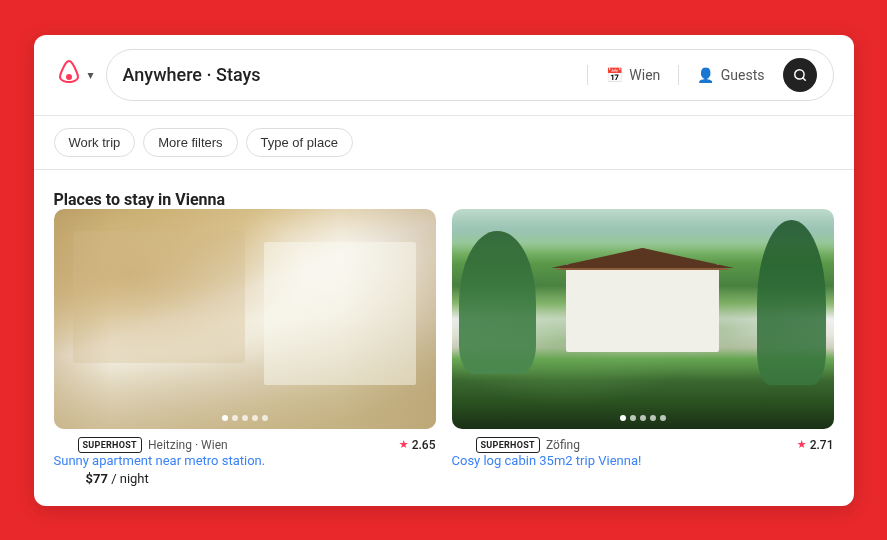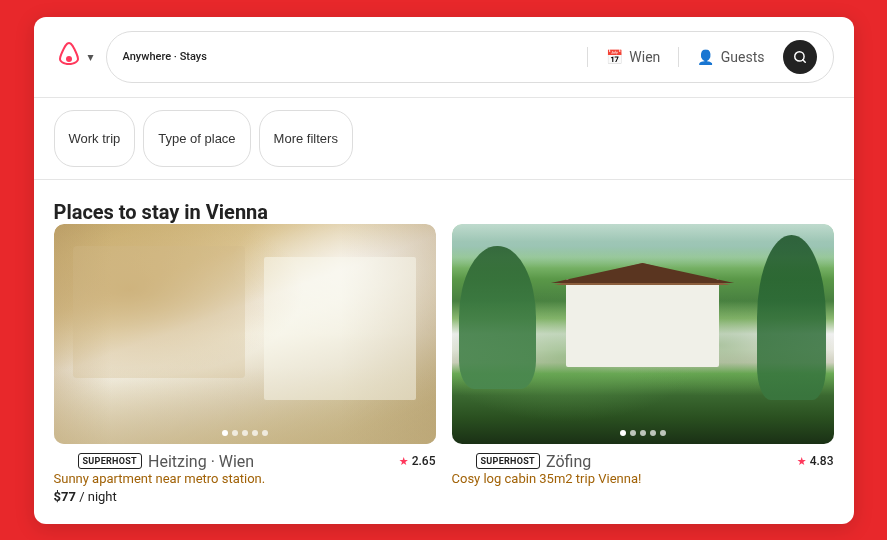--- a/index.html
+++ b/index.html
@@ -45,21 +45,21 @@
       flex: 1;
       display: flex;
       align-items: center;
       border: 1px solid #ddd;
       border-radius: 40px;
       padding: 8px 16px;
       gap: 10px;
     }
     .search-text {
       flex: 1;
-      font-size: 11px;
+      font-size: 18px;
       color: #222;
       font-weight: 500;
     }
     .search-divider {
       width: 1px;
       height: 20px;
       background: #ddd;
     }
     .search-dates, .search-guests {
       display: flex;
@@ -89,33 +89,33 @@
     
     .filters {
       display: flex;
       gap: 8px;
       padding: 12px 20px;
       border-bottom: 1px solid #e5e5e5;
     }
     .filter-pill {
       border: 1px solid #ddd;
       border-radius: 20px;
-      padding: 20px 14px;
+      padding: 6px 14px;
       font-size: 13px;
       color: #333;
       cursor: pointer;
       background: #fff;
       white-space: nowrap;
     }
     
     .main {
       padding: 20px 20px 16px;
     }
     .page-title {
-      font-size: 20px;
+      font-size: 16px;
       font-weight: 700;
       color: #222;
       margin-bottom: 0;
     }
     .listings-grid {
       display: grid;
       grid-template-columns: 1fr 1fr;
       gap: 16px;
     }
     .listing-card {
@@ -202,46 +202,47 @@
     .superhost-badge {
       border: 1px solid #222;
       border-radius: 3px;
       font-size: 9px;
       font-weight: 700;
       padding: 2px 4px;
       color: #222;
       letter-spacing: 0.3px;
     }
     .listing-location {
-      font-size: 16px;
+      font-size: 12px;
       color: #555;
     }
     .listing-rating {
       display: flex;
       align-items: center;
       gap: 3px;
       font-size: 12px;
       color: #222;
       font-weight: 500;
     }
     .star-icon {
       color: #FF385C;
       font-size: 11px;
     }
     .listing-name {
       font-size: 13px;
-      color: #a16207;
+      color: #3b82f6;
       margin-bottom: 3px;
       white-space: nowrap;
       overflow: hidden;
       text-overflow: ellipsis;
     }
     .listing-price {
       font-size: 13px;
       color: #222;
+      margin-left: 32px;
     }
     .listing-price strong {
       font-weight: 700;
     }
   </style>
 </head>
 <body>
 
 <div class="window">
 
@@ -275,24 +276,24 @@
         </svg>
       </button>
     </div>
   </div>
 
   <div class="filters">
     <button class="filter-pill">
       <span>Work trip</span>
     </button>
     <button class="filter-pill">
-      <span>Type of place</span>
+      <span>More filters</span>
     </button>
     <button class="filter-pill">
-      <span>More filters</span>
+      <span>Type of place</span>
     </button>
   </div>
 
   <div class="main">
     <h1 class="page-title">Places to stay in Vienna</h1>
 
     <div class="listings-grid">
 
       <div class="listing-card">
         <div class="listing-image-wrapper">
@@ -354,21 +355,21 @@
           </div>
         </div>
         <div class="listing-info">
           <div class="listing-meta">
             <div class="listing-meta-left">
               <span class="superhost-badge">SUPERHOST</span>
               <span class="listing-location">Zöfing</span>
             </div>
             <div class="listing-rating">
               <span class="star-icon">★</span>
-              <span>4.83</span>
+              <span>2.71</span>
             </div>
           </div>
           <div class="listing-name">Cosy log cabin 35m2 trip Vienna!</div>
         </div>
       </div>
 
     </div>
   </div>
 </div>
 

